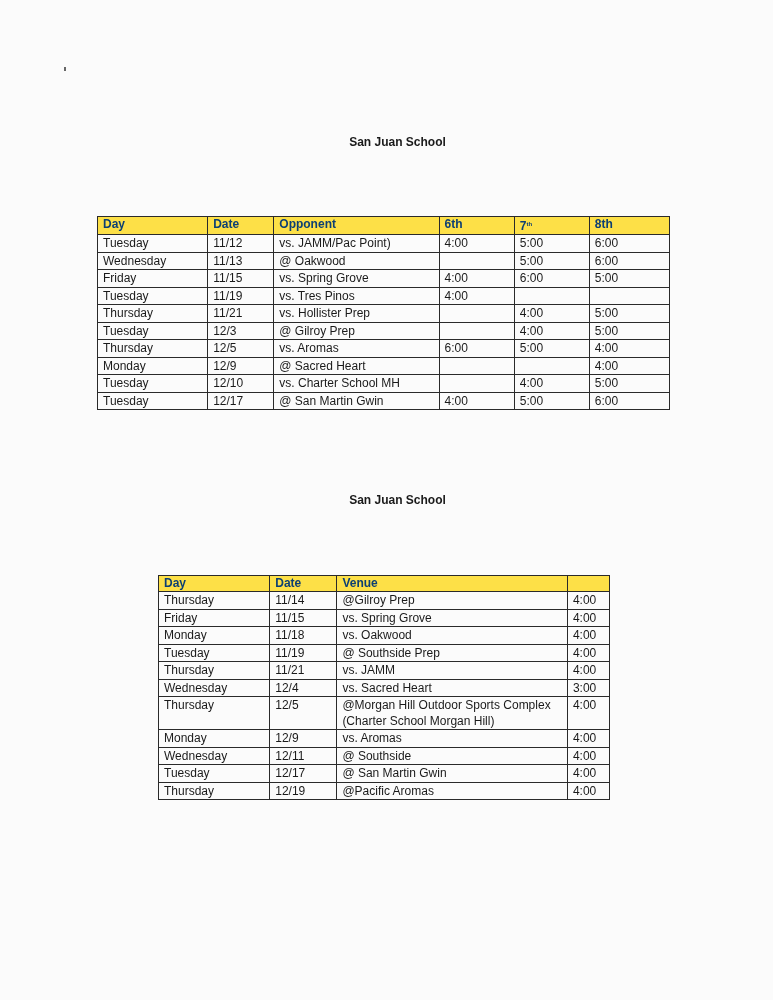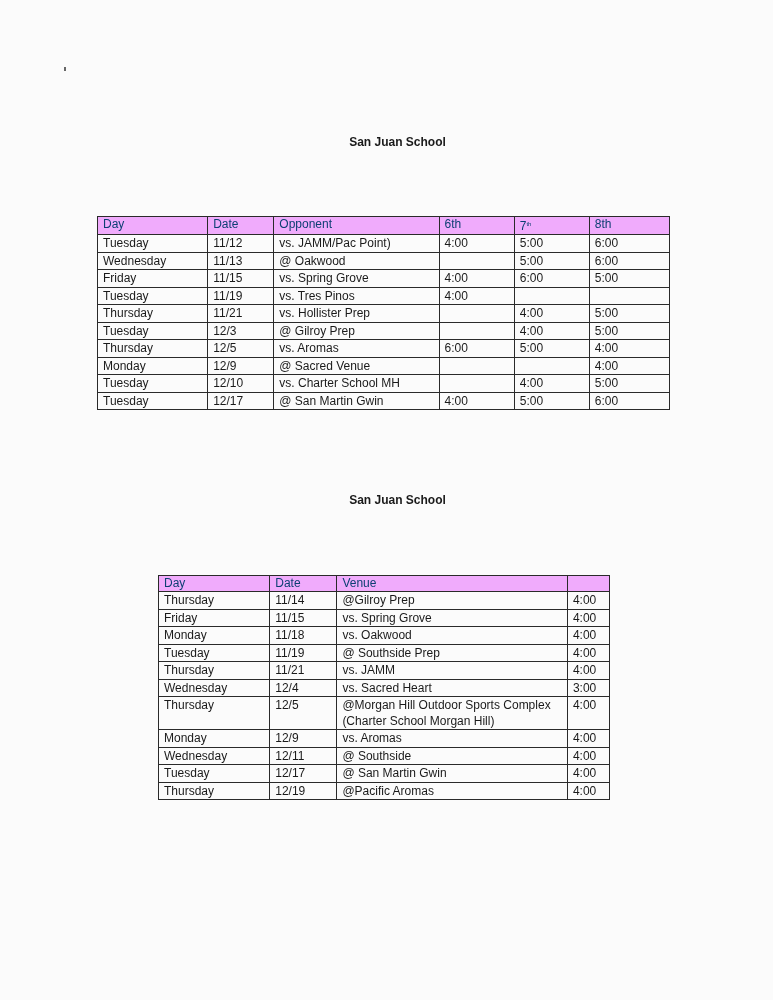--- a/index.html
+++ b/index.html
@@ -26,23 +26,23 @@
   table.sched th, table.sched td {
     border: 1px solid #2a2a2a;
     padding: 0 5px;
     height: 16.5px;
     line-height: 16px;
     text-align: left;
     vertical-align: top;
     white-space: nowrap;
   }
   table.sched th {
-    background: #f0abfc;
+    background: #fde047;
     color: #0c3f73;
-    font-weight: normal;
+    font-weight: bold;
     height: 15px;
     line-height: 15px;
   }
   table.sched th sup { font-size: 6px; vertical-align: 4px; }
   #bb { left: 97px; top: 216px; width: 573px; }
   #bb col.c1 { width: 110px; }
   #bb col.c2 { width: 66px; }
   #bb col.c3 { width: 165px; }
   #bb col.c4 { width: 75px; }
   #bb col.c5 { width: 75px; }
@@ -136,21 +136,21 @@
         <td>Thursday</td>
         <td>12/5</td>
         <td>vs. Aromas</td>
         <td>6:00</td>
         <td>5:00</td>
         <td>4:00</td>
       </tr>
       <tr>
         <td>Monday</td>
         <td>12/9</td>
-        <td>@ Sacred Venue</td>
+        <td>@ Sacred Heart</td>
         <td></td>
         <td></td>
         <td>4:00</td>
       </tr>
       <tr>
         <td>Tuesday</td>
         <td>12/10</td>
         <td>vs. Charter School MH</td>
         <td></td>
         <td>4:00</td>

